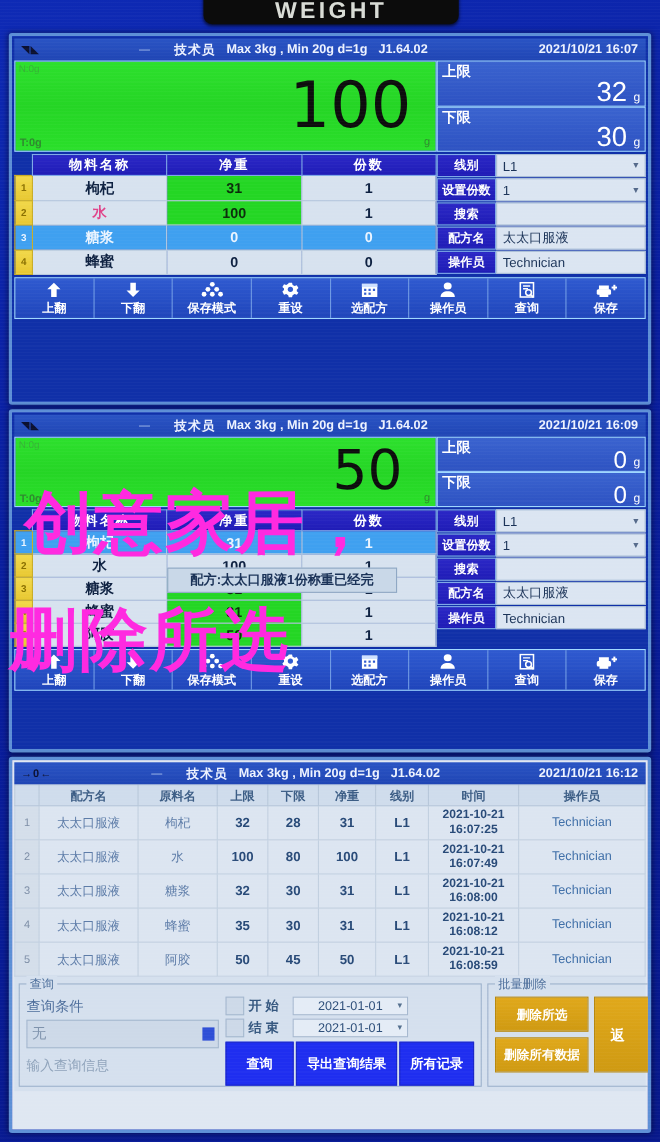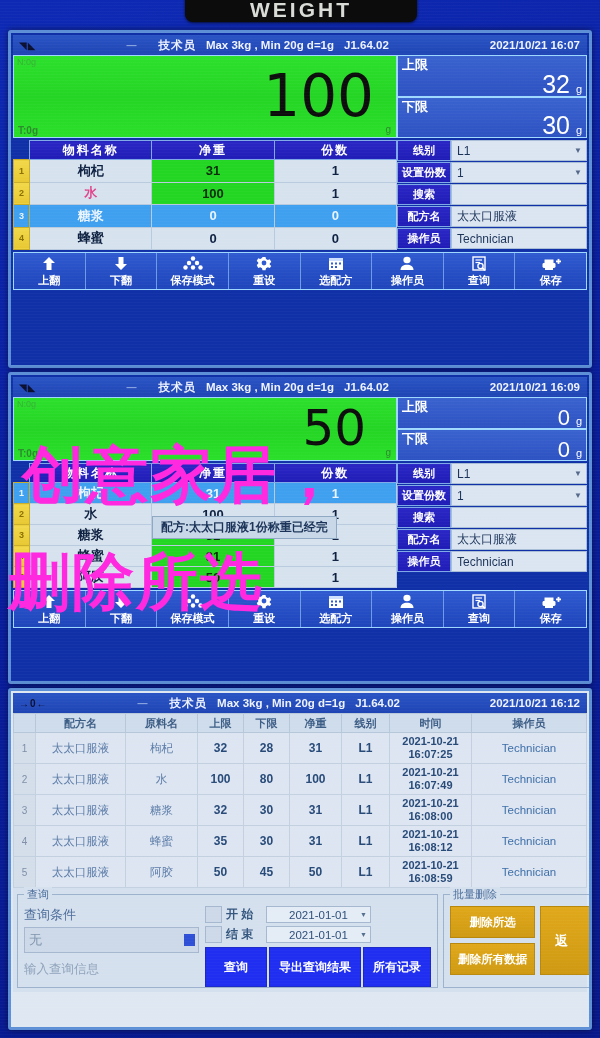--- a/index.html
+++ b/index.html
@@ -149,21 +149,21 @@
     font-family: "DejaVu Sans", sans-serif;
   }
   .wm-line.l1 { margin-left: 22px; }
   .wm-line.l2 { margin-left: 8px; }
 
   
   .toast {
     position:absolute; left:152px; top:516px; z-index:20;
     background:#c9d8e8; border:1px solid #8fa8c4;
     color:#1b3358; font-size:12px; font-weight:bold;
-    padding:2px 8px; white-space:nowrap;
+    padding:2px 20px; white-space:nowrap;
   }
 
   
   .rec-wrap { width:100%; background:#dfe7f2; }
   .rectable { width:100%; border-collapse:collapse; table-layout:fixed; }
   .rectable th {
     background:#cfdcec; color:#3c5d85; font-size:11px; font-weight:bold;
     height:19px; border:1px solid #b7c7da;
   }
   .rectable td {

